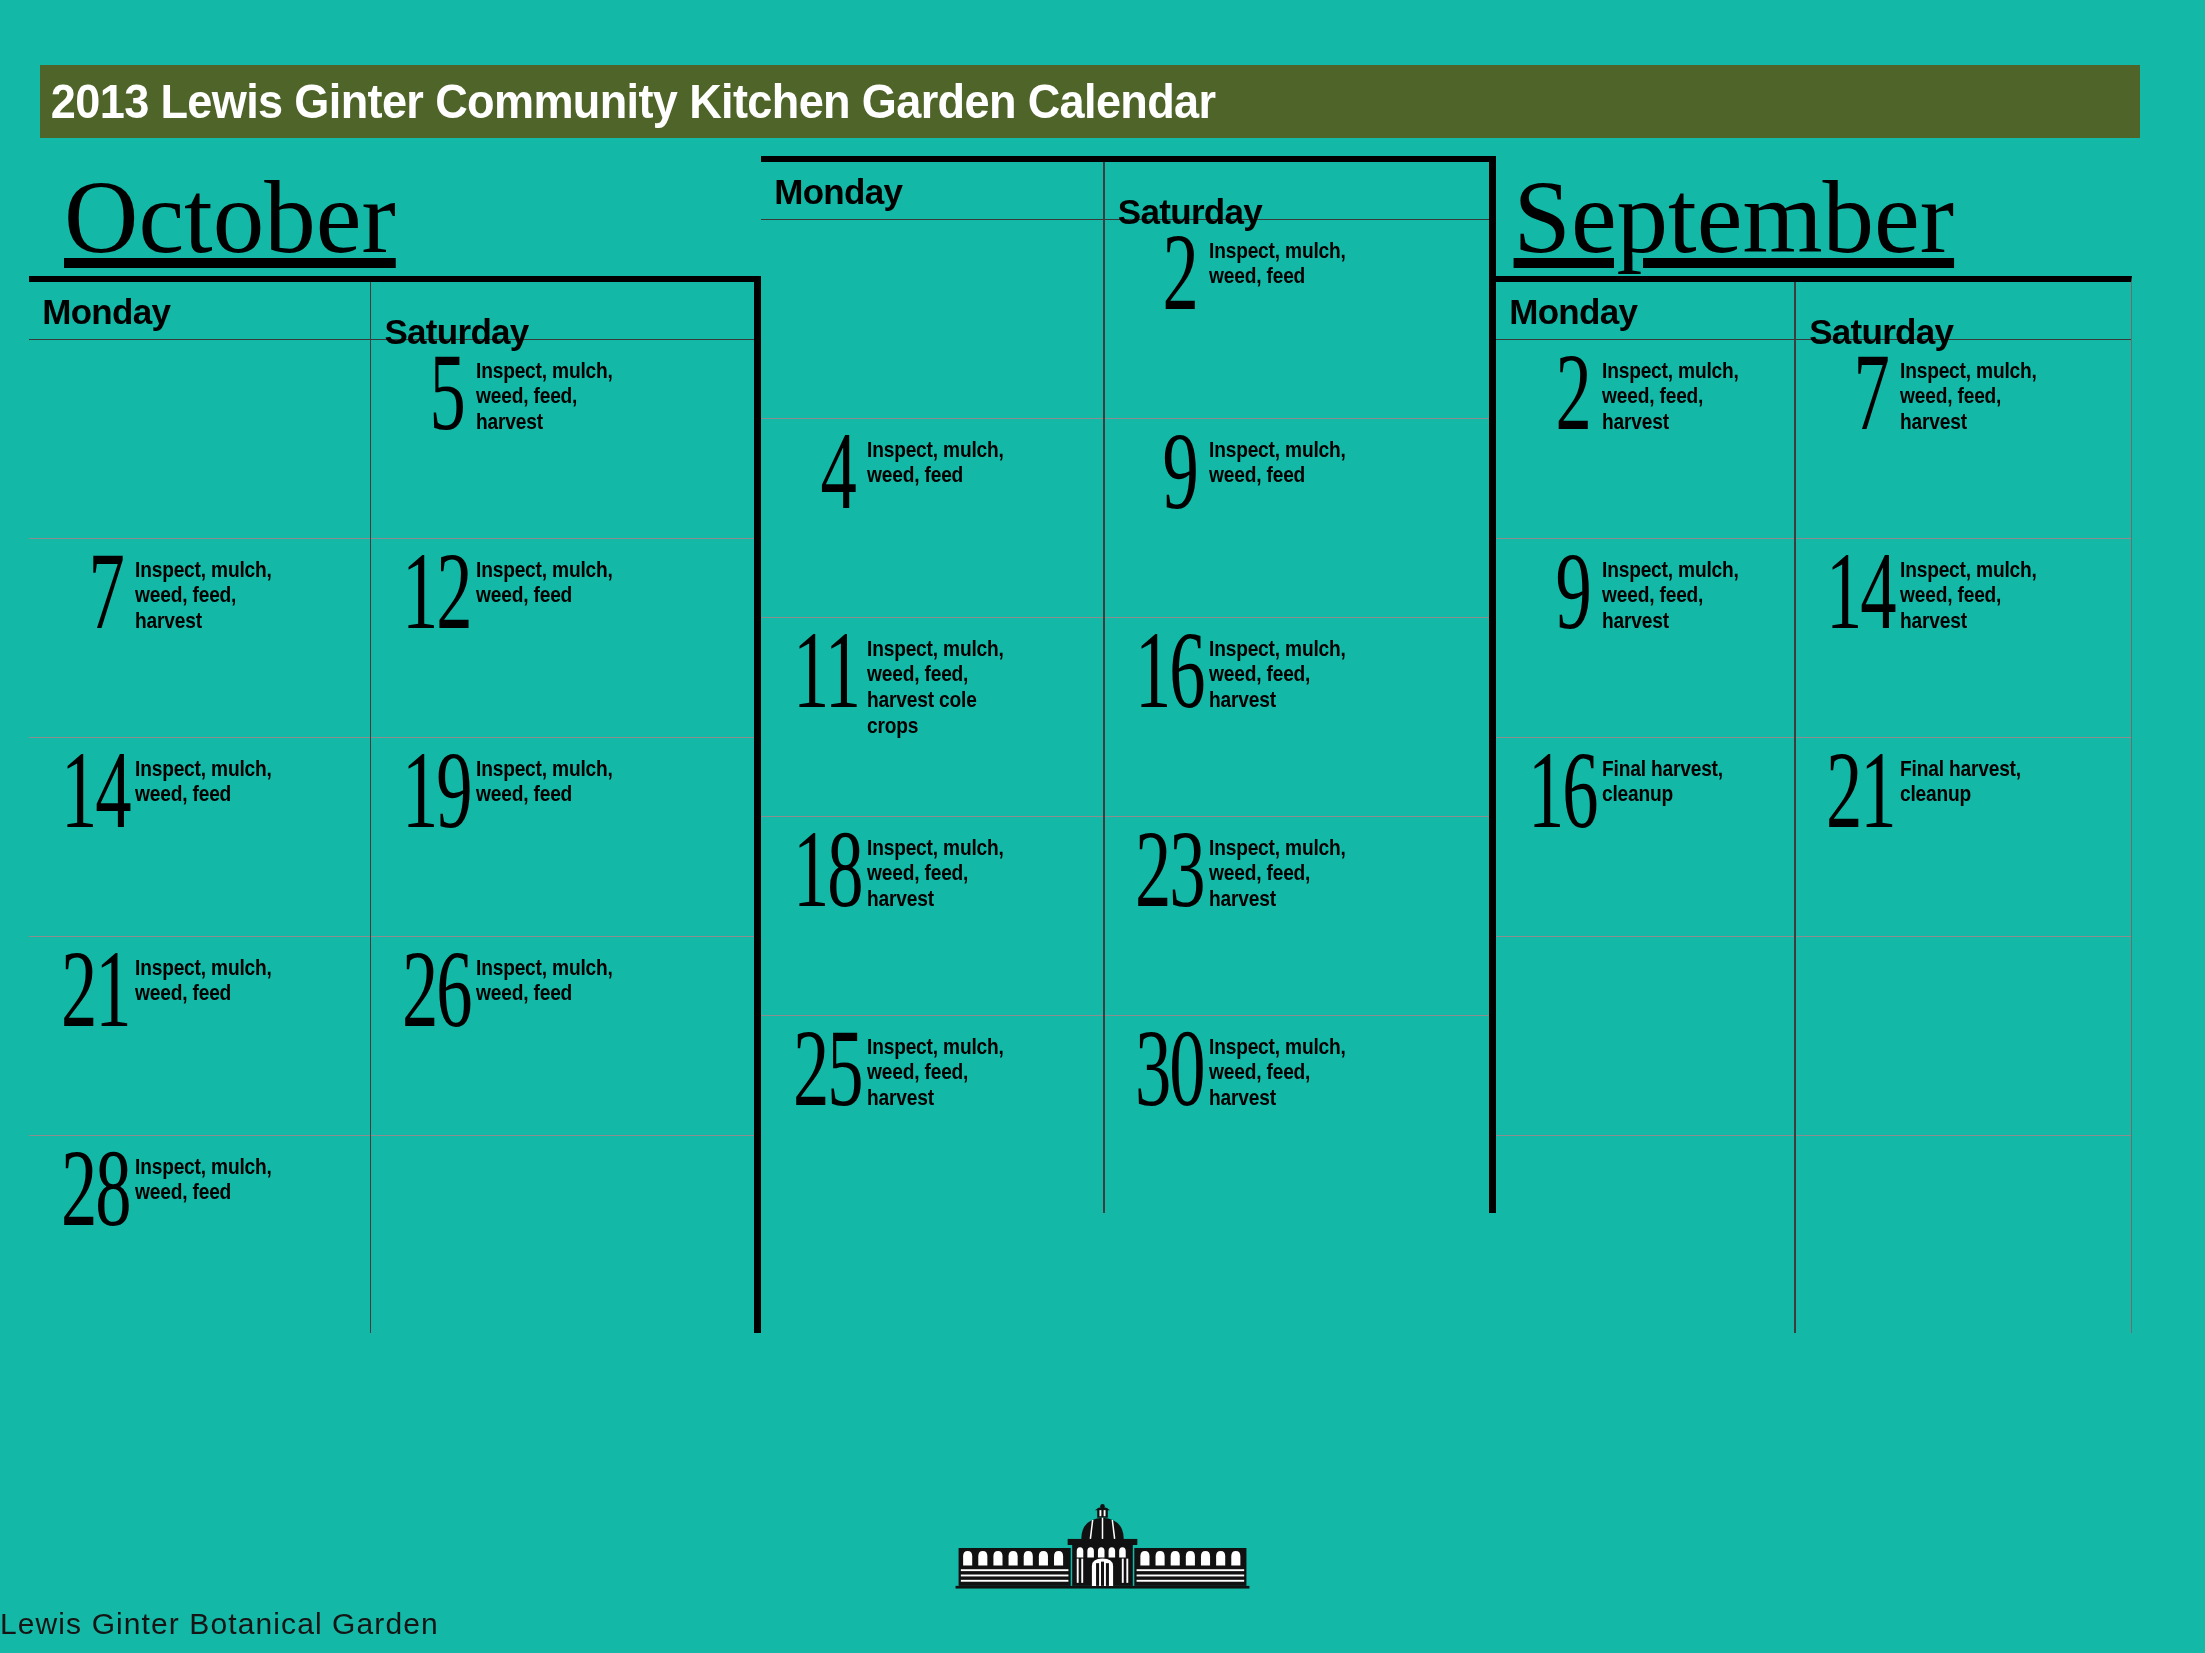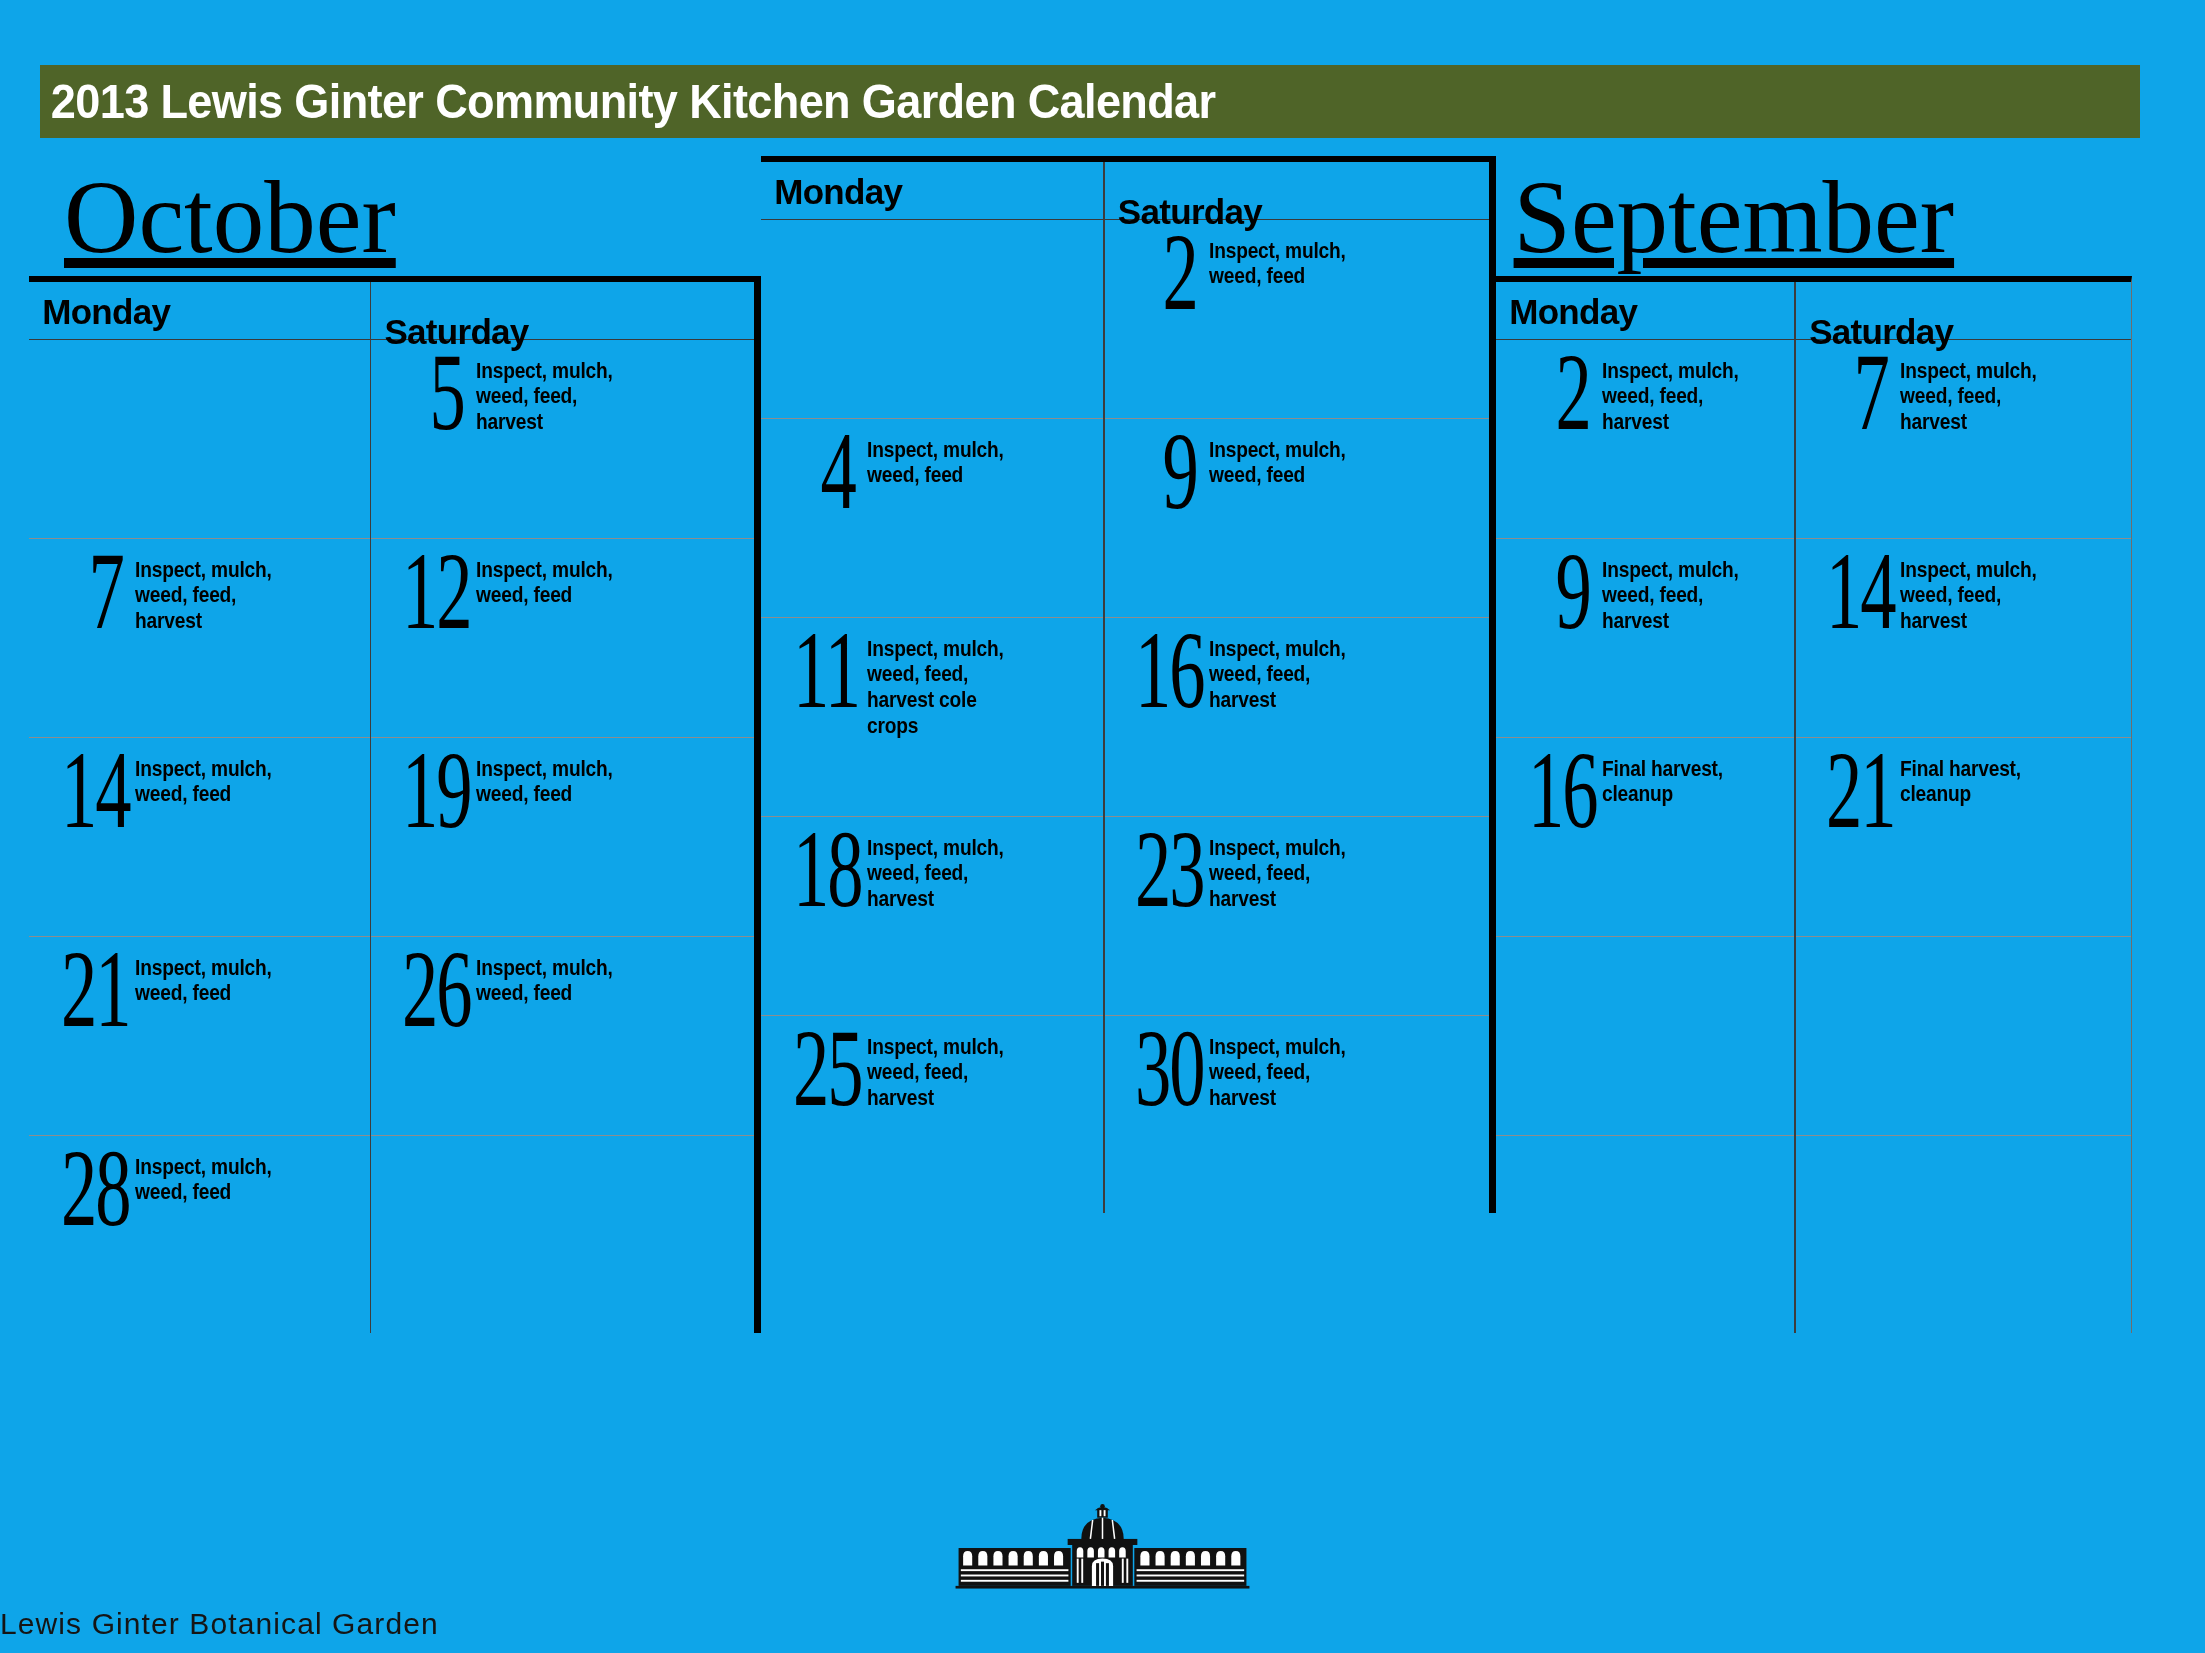--- a/index.html
+++ b/index.html
@@ -1,18 +1,18 @@
 <!DOCTYPE html>
 <html style="font-size:11.8px"><head>
 <meta charset="utf-8">
 <style>
   html,body{margin:0;padding:0;background:#fff;}
   *{box-sizing:border-box;}
   .page{
-    position:relative;width:2205px;height:1654px;background:#0ea5e9;
+    position:relative;width:2205px;height:1654px;background:#14b8a6;
     font-family:"Liberation Sans",sans-serif;color:#000;overflow:hidden;
   }
   
   .title-bar{
     position:absolute;left:40px;top:65px;width:2100px;height:73px;
     background:#4f6428;display:flex;align-items:center;
   }
   .title-bar .bar-title{
     color:#ffffff;font-weight:bold;font-size:49px;line-height:1;
     padding-left:11.8px;letter-spacing:-0.7px;white-space:nowrap;

